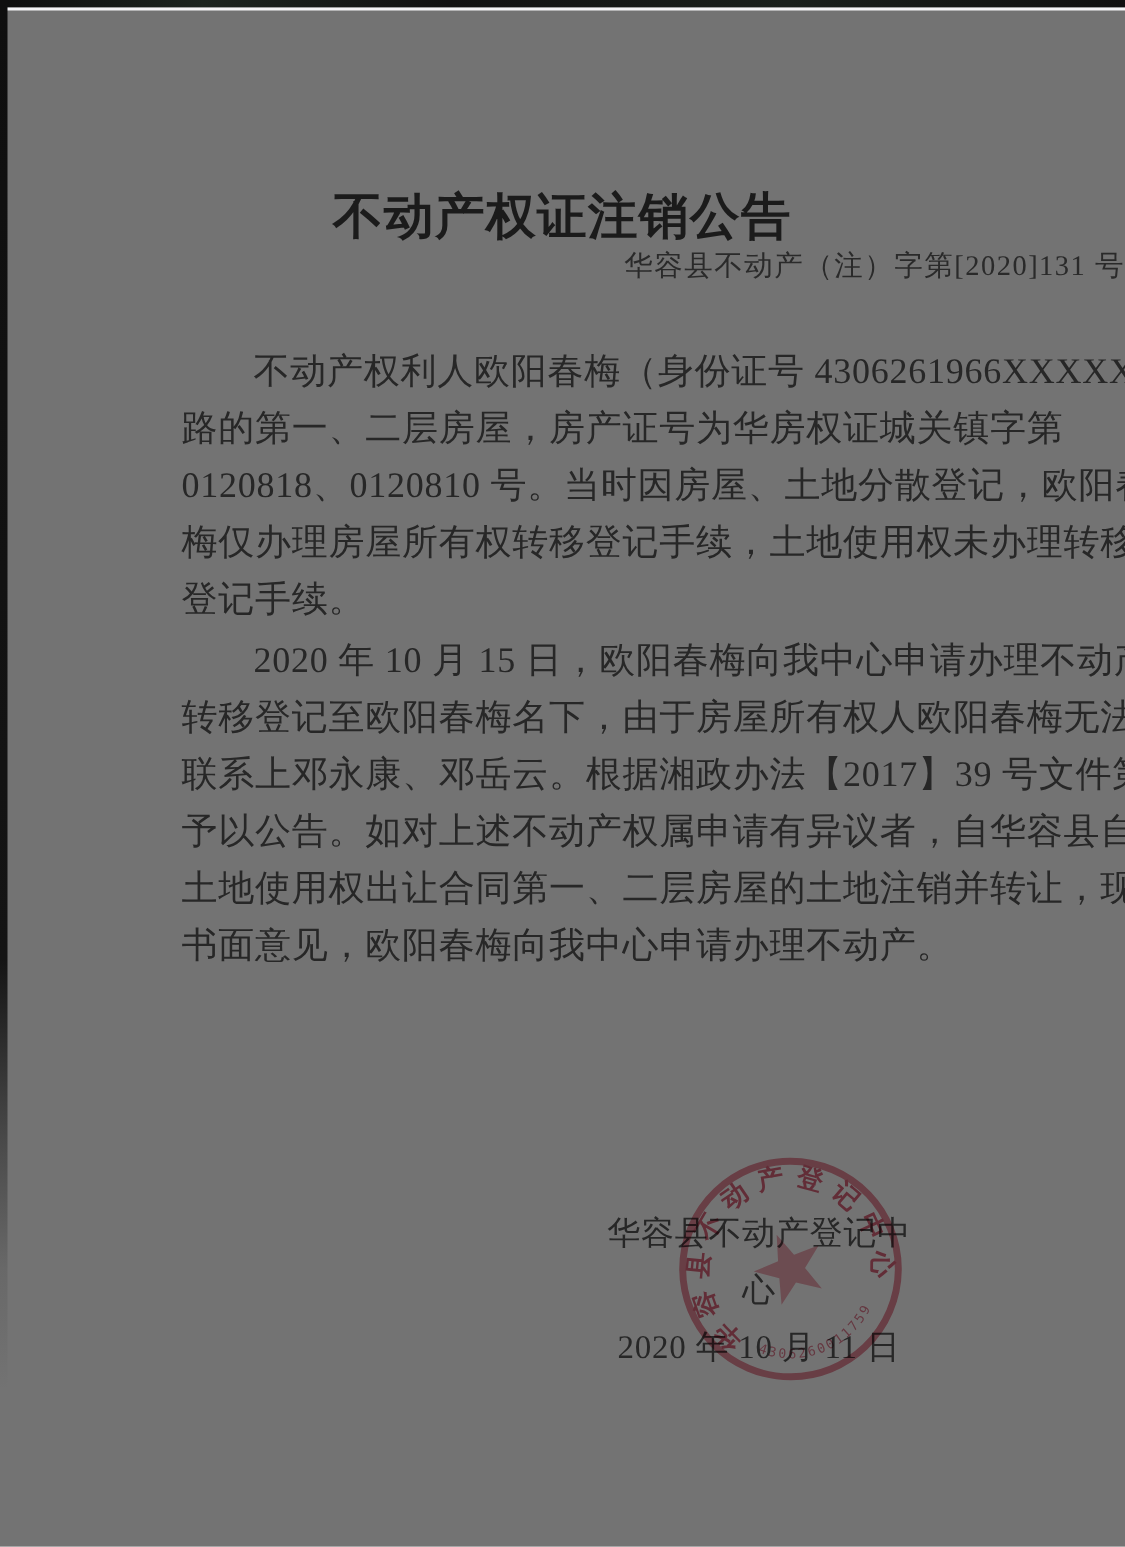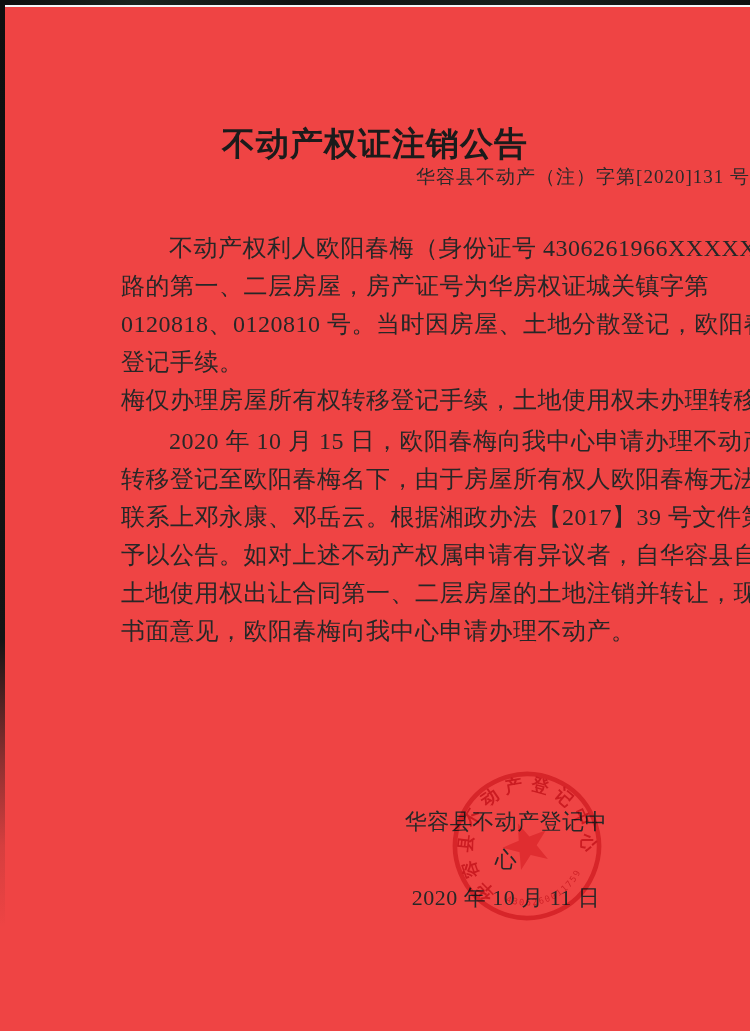--- a/index.html
+++ b/index.html
@@ -1,19 +1,19 @@
 <!DOCTYPE html>
 <html><head>
 <meta charset="utf-8">
 <style>
   html,body{margin:0;padding:0;}
   .page{
     position:relative;
     width:750px;height:1031px;
-    background:#ef4444;
+    background:#737373;
     overflow:hidden;
     font-family:"Liberation Serif","DejaVu Serif",serif;
     color:#262626;
   }
   
   .scan-top{
     position:absolute;top:0;left:0;width:750px;height:5px;
     background:linear-gradient(to right,#0e0e0e 0%,#1c241f 18%,#121212 40%,#1a201c 70%,#101010 100%);
   }
   .scan-top-line{
@@ -84,22 +84,22 @@
 
   <h1 class="doc-title">不动产权证注销公告</h1>
 
   <div class="doc-number">华容县不动产（注）字第[2020]131 号</div>
 
   <div class="body-text" id="body-text">
       <div class="para">
         <div class="line first">不动产权利人欧阳春梅（身份证号 4306261966XXXXXXXX）</div>
         <div class="line">路的第一、二层房屋，房产证号为华房权证城关镇字第</div>
         <div class="line">0120818、0120810 号。当时因房屋、土地分散登记，欧阳春</div>
+        <div class="line">梅仅办理房屋所有权转移登记手续，土地使用权未办理转移</div>
         <div class="line last">登记手续。</div>
-        <div class="line">梅仅办理房屋所有权转移登记手续，土地使用权未办理转移</div>
       </div>
       <div class="para">
         <div class="line first">2020 年 10 月 15 日，欧阳春梅向我中心申请办理不动产</div>
         <div class="line">转移登记至欧阳春梅名下，由于房屋所有权人欧阳春梅无法</div>
         <div class="line">联系上邓永康、邓岳云。根据湘政办法【2017】39 号文件第</div>
         <div class="line">予以公告。如对上述不动产权属申请有异议者，自华容县自</div>
         <div class="line">土地使用权出让合同第一、二层房屋的土地注销并转让，现</div>
         <div class="line last">书面意见，欧阳春梅向我中心申请办理不动产。</div>
       </div>
     </div>

